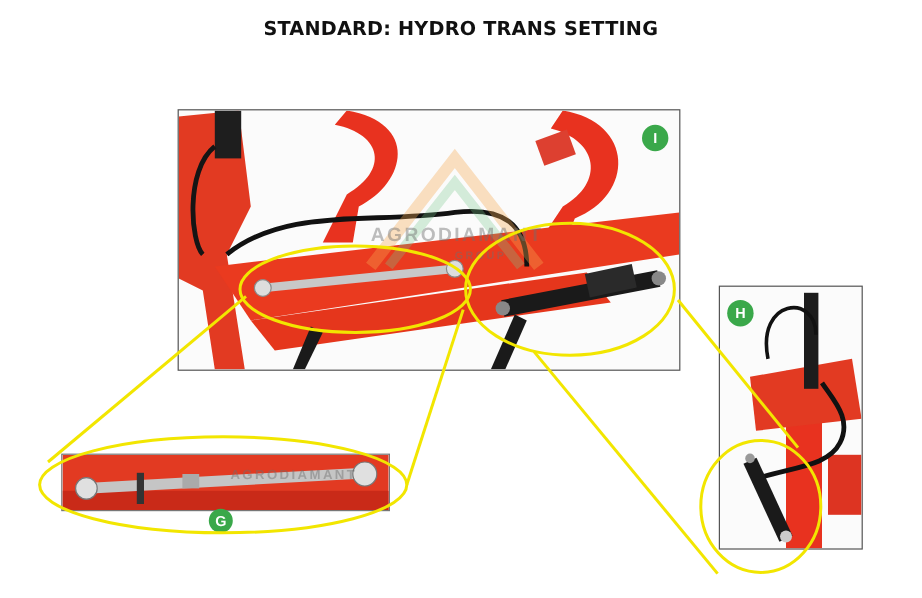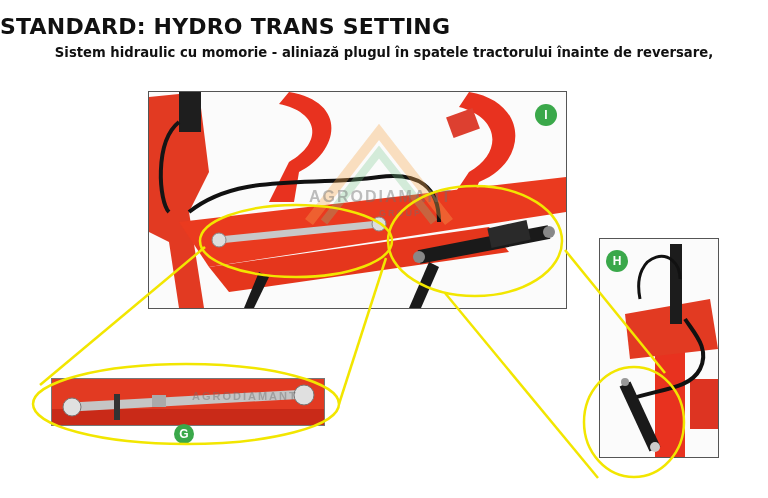--- a/index.html
+++ b/index.html
@@ -1,29 +1,28 @@
 <!DOCTYPE html>
 <html><head>
 <meta charset="utf-8">
 <style>
   html, body { margin:0; padding:0; background:#ffffff; }
   body { width:768px; height:498px; position:relative; overflow:hidden; font-family:"DejaVu Sans", sans-serif; }
-  .title { position:absolute; left:0; width:768px; top:14px; font-size:22px; font-weight:bold; color:#111; letter-spacing:0.2px; font-family:"DejaVu Sans", sans-serif; }
+  .title { position:absolute; left:0; width:768px; top:14px; text-align:center; font-size:16px; font-weight:bold; color:#111; letter-spacing:0.2px; font-family:"DejaVu Sans", sans-serif; }
   .subtitle { position:absolute; left:0; width:768px; top:44px; text-align:center; font-size:13.2px; font-weight:bold; color:#111; line-height:18px; }
   .photo { position:absolute; border:1px solid #555; background:#fbfbfb; overflow:hidden; }
   .badge { position:absolute; width:22px; height:22px; border-radius:50%; color:#fff; font-weight:bold; font-size:12px; text-align:center; line-height:22px; font-family:"Liberation Sans", sans-serif; }
   svg { position:absolute; left:0; top:0; }
   .wm { position:absolute; font-family:"Liberation Sans", sans-serif; font-weight:bold; letter-spacing:2px; color:rgba(110,110,110,0.45); }
 </style>
 </head>
 <body>
 
 <div class="title">STANDARD: HYDRO TRANS SETTING</div>
 <div class="subtitle">
-  <div>Sistem hidraulic cu momorie - aliniază plugul în spatele tractorului înainte de reversare,</div>
 </div>
 
 <div class="photo" style="left:148px; top:91px; width:417px; height:216px;">
   <svg width="417" height="216" viewBox="0 0 417 216">
 
     <path d="M0 5 L50 0 L60 80 L40 120 L55 216 L30 216 L20 150 L0 140 Z" fill="#e23a22"></path>
     <rect x="30" y="0" width="22" height="40" fill="#1e1e1e"></rect>
     <path d="M30 30 C 5 50, 10 110, 20 120" stroke="#151515" stroke-width="4" fill="none"></path>
 
     <path d="M140 0 C 200 10, 190 60, 150 80 L145 110 L120 110 L140 70 C 175 50, 170 20, 130 12 Z" fill="#e8321f"></path>

